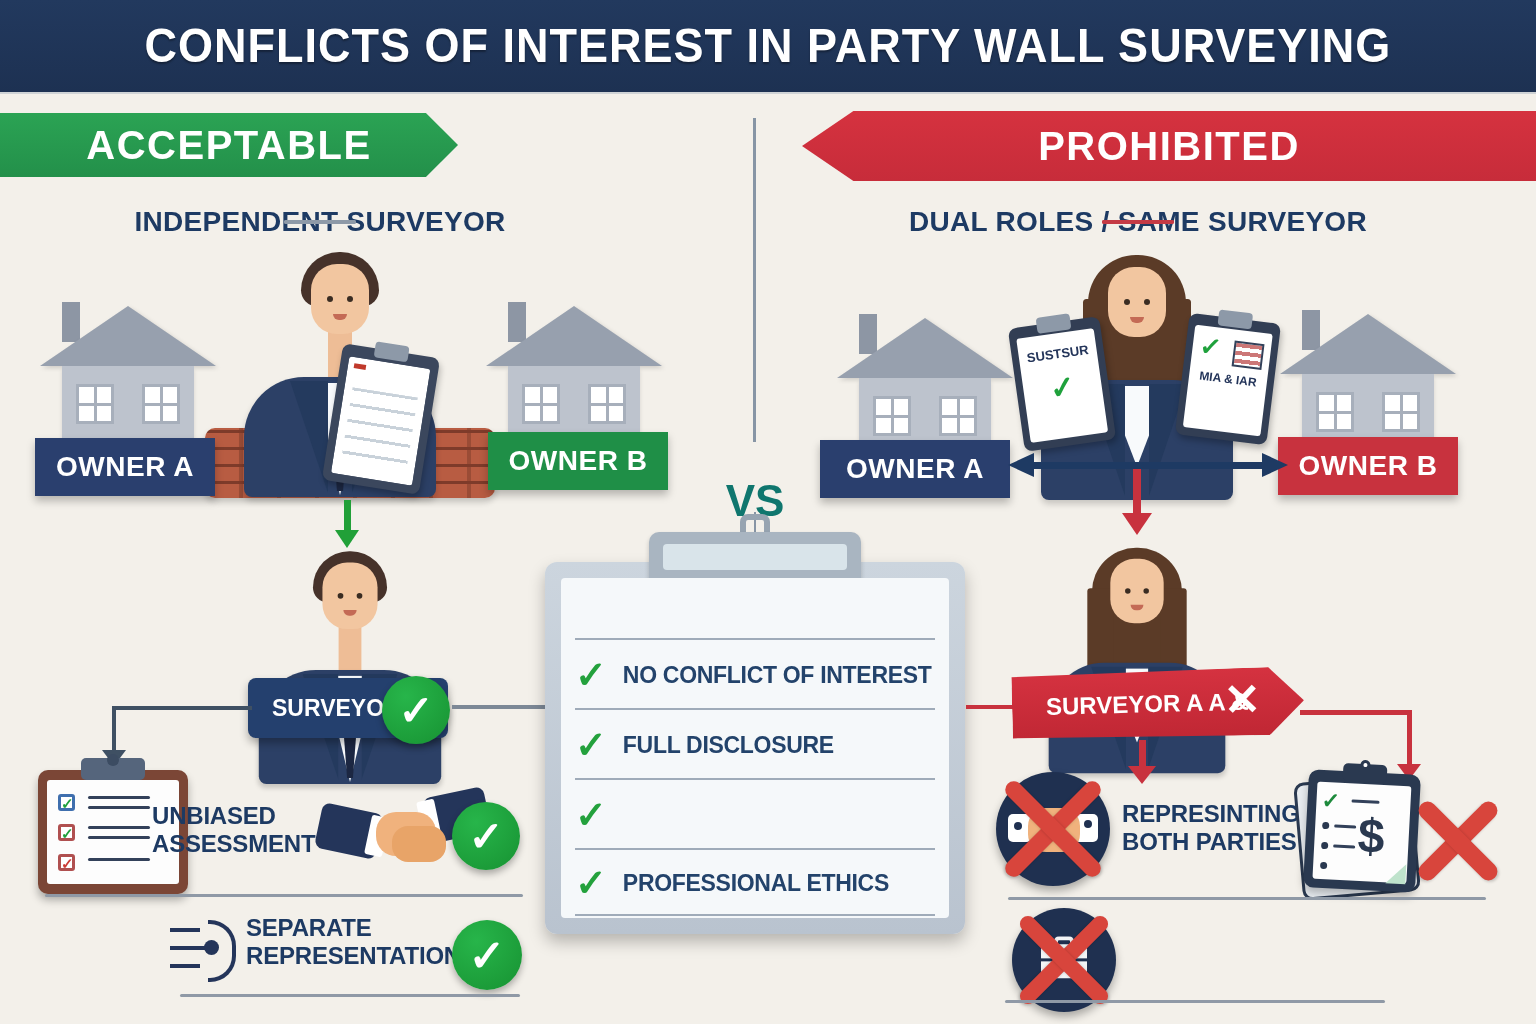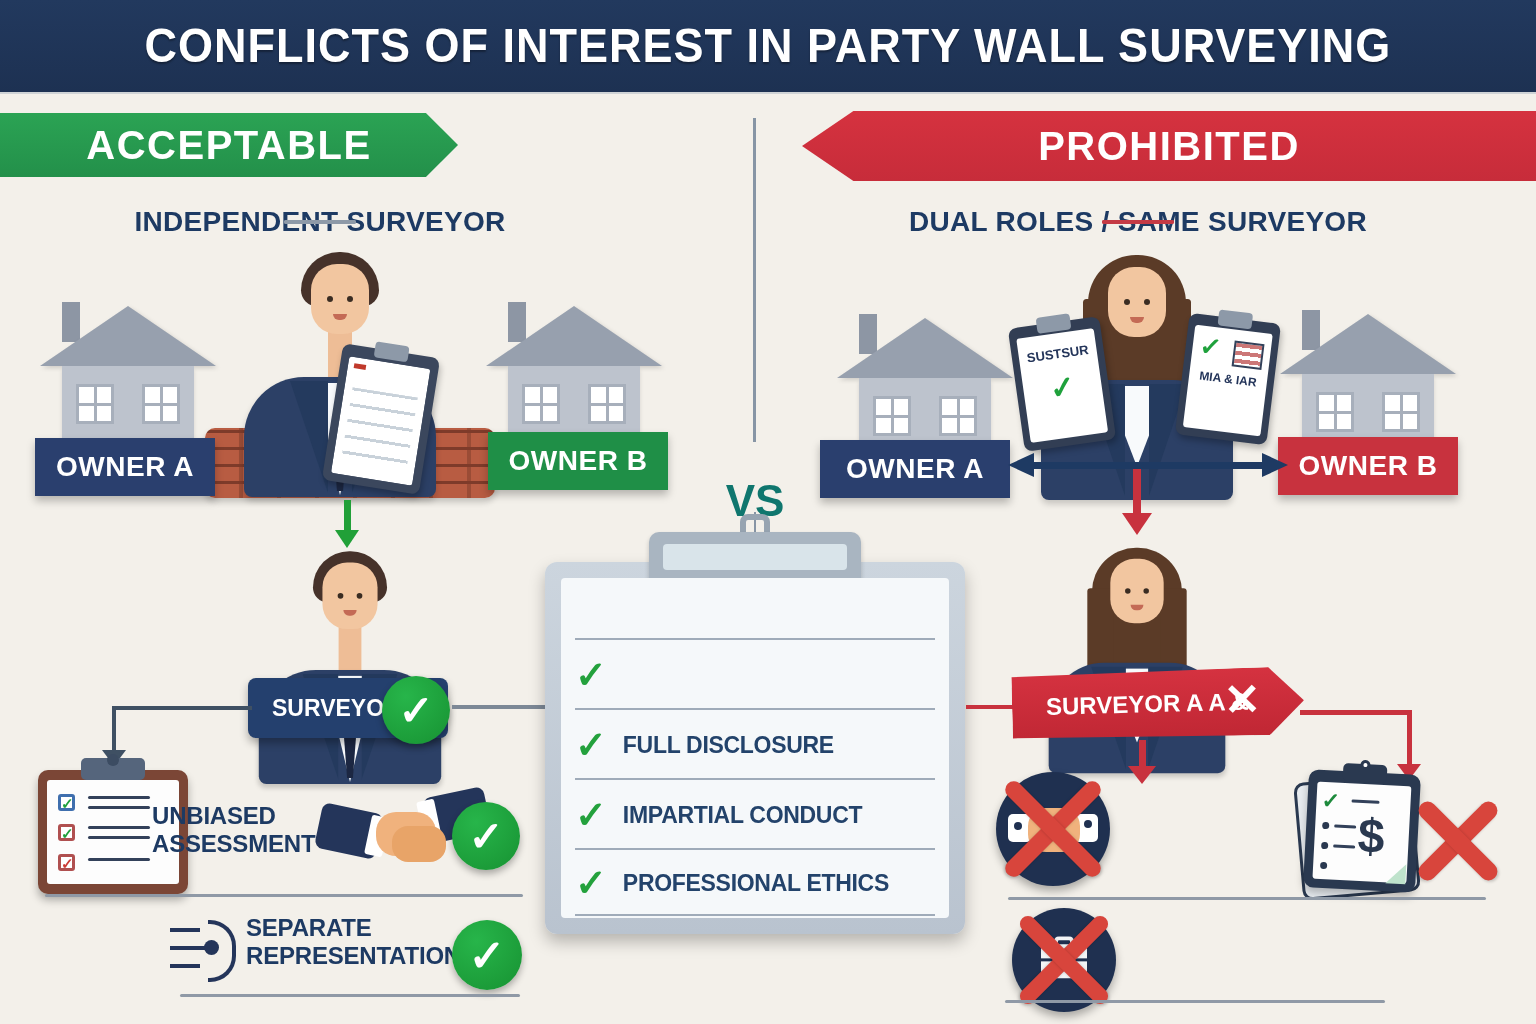--- a/index.html
+++ b/index.html
@@ -288,30 +288,30 @@
 
   <div class="abs board" style="left:545px;top:562px;width:420px;height:372px;">
     <div class="clipring"></div>
     <div class="cliptop">
         <div class="clipband"></div>
       </div>
     <div class="paper"></div>
     <div class="cl-sep" style="top:76px;"></div>
     <div class="cl-row" style="top:94px;">
       <span class="cl-check">✓</span>
+      <span class="cl-text">NO CONFLICT OF INTEREST</span>
     </div>
     <div class="cl-sep" style="top:146px;"></div>
     <div class="cl-row" style="top:164px;">
       <span class="cl-check">✓</span>
       <span class="cl-text">FULL DISCLOSURE</span>
     </div>
     <div class="cl-sep" style="top:216px;"></div>
     <div class="cl-row" style="top:234px;">
       <span class="cl-check">✓</span>
-      <span class="cl-text">IMPARTIAL CONDUCT</span>
     </div>
     <div class="cl-sep" style="top:286px;"></div>
     <div class="cl-row" style="top:302px;">
       <span class="cl-check">✓</span>
       <span class="cl-text">PROFESSIONAL ETHICS</span>
     </div>
     <div class="cl-sep" style="top:352px;"></div>
   </div>
 
   <div class="abs" style="left:966px;top:705px;width:58px;height:4px;background:#c8323e;"></div>
@@ -405,20 +405,21 @@
     <div class="abs" style="left:12px;top:42px;width:24px;height:28px;background:#fff;border-radius:5px;"></div>
     <div class="abs" style="left:18px;top:50px;width:8px;height:8px;border-radius:50%;background:#1f3050;"></div>
     <div class="abs" style="right:12px;top:42px;width:24px;height:28px;background:#fff;border-radius:5px;"></div>
     <div class="abs" style="right:18px;top:48px;width:8px;height:8px;border-radius:50%;background:#1f3050;"></div>
     <div class="abs" style="left:32px;top:36px;width:52px;height:44px;background:#f0b27d;border-radius:18px;"></div>
     <div class="xwrap abs" style="left:0;top:0;width:114px;height:114px;">
       <div class="xbar a" style="width:17px;height:128px;"></div>
         <div class="xbar b" style="width:17px;height:128px;"></div>
     </div>
   </div>
+  <div class="abs feature-label" style="left:1122px;top:800px;width:185px;">REPRESINTING BOTH PARTIES</div>
 
   <div class="abs" style="left:1306px;top:772px;width:120px;height:122px;">
     <div class="abs" style="left:-8px;top:6px;width:112px;height:112px;background:#e8ecf0;border:3px solid #2a3950;border-radius:10px;transform:rotate(-5deg);"></div>
     <div class="abs moneyclip" style="left:0;top:0;width:112px;height:118px;transform:rotate(3deg);">
       <div class="abs" style="left:50%;top:-8px;transform:translateX(-50%);width:44px;height:18px;background:#2a3950;border-radius:5px;"></div>
       <div class="abs" style="left:50%;top:-12px;transform:translateX(-50%);width:10px;height:10px;border-radius:50%;background:#fff;border:3px solid #2a3950;box-sizing:border-box;"></div>
       <div class="paper"></div>
       <div class="abs" style="left:14px;top:18px;font-size:22px;font-weight:bold;color:#1d8a3c;">✓</div>
       <div class="dash" style="left:44px;top:28px;width:28px;height:3px;"></div>
       <div class="dot" style="left:16px;top:52px;"></div>

